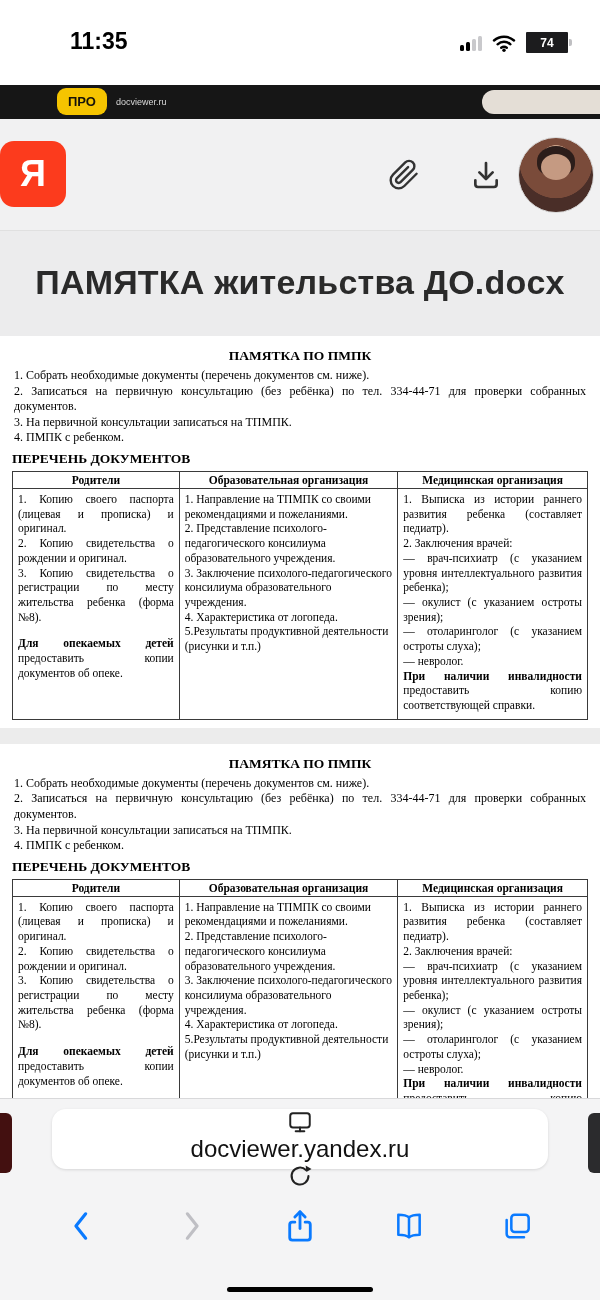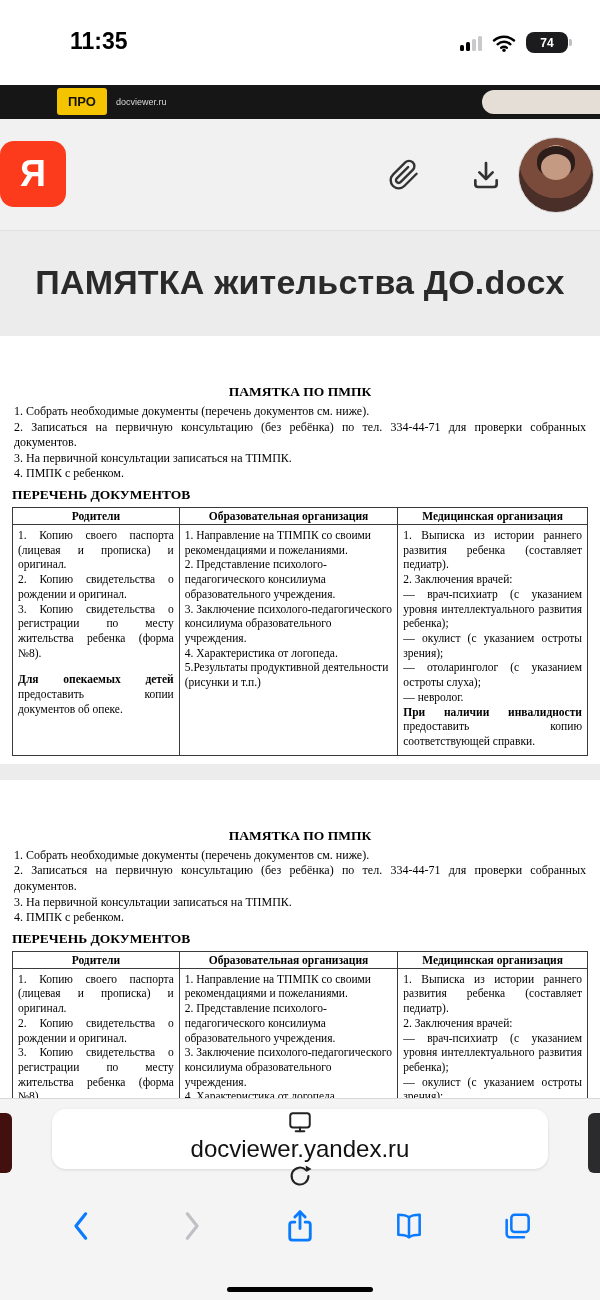--- a/index.html
+++ b/index.html
@@ -11,47 +11,47 @@
   .status-bar{position:absolute;top:0;left:0;width:600px;height:74px;background:#fff;}
   .status-time{position:absolute;left:70px;top:28px;font-size:23px;font-weight:bold;color:#000;}
   .status-icons{position:absolute;right:32px;top:32px;display:flex;align-items:center;gap:10px;}
   .cell-bars{display:flex;align-items:flex-end;gap:2px;height:16px;}
   .cell-bars i{display:block;width:4px;border-radius:1.5px;}
   .cb1{height:6px;background:#000;}
   .cb2{height:9px;background:#000;}
   .cb3{height:12px;background:#c9c9cc;}
   .cb4{height:15px;background:#c9c9cc;}
   .wifi svg{display:block;}
-  .battery{position:relative;width:42px;height:21px;background:#1c1c1e;border-radius:8px;
+  .battery{position:relative;width:42px;height:21px;background:#1c1c1e;border-radius:1px;
     color:#fff;font-size:12px;font-weight:bold;display:flex;align-items:center;justify-content:center;}
   .battery:after{content:"";position:absolute;right:-4px;top:7px;width:3px;height:7px;background:#bfbfc2;border-radius:0 2px 2px 0;}
   
   .site-strip{position:absolute;top:85px;left:0;width:600px;height:34px;background:#161616;}
   .site-logo{position:absolute;left:57px;top:3px;width:50px;height:27px;background:#f5c400;
-    color:#16140a;font-size:13px;font-weight:bold;display:flex;align-items:center;justify-content:center;border-radius:3px;}
+    color:#16140a;font-size:13px;font-weight:bold;display:flex;align-items:center;justify-content:center;border-radius:9px;}
   .site-url{position:absolute;left:116px;top:12px;font-size:9px;color:#d9d9d9;}
   .site-image{position:absolute;right:0;top:5px;width:118px;height:24px;background:#e4ded6;border-radius:12px 0 0 12px;}
   
   .viewer-header{position:absolute;top:119px;left:0;width:600px;height:111px;background:#f1f1f2;}
   .ya-logo{position:absolute;left:0;top:22px;width:66px;height:66px;background:#fc3b1d;border-radius:14px;
     color:#fff;font-size:36px;font-weight:bold;display:flex;align-items:center;justify-content:center;cursor:pointer;}
   .hdr-icon{position:absolute;top:36px;width:40px;height:40px;display:flex;align-items:center;justify-content:center;cursor:pointer;}
   .hdr-attach{left:384px;}
   .hdr-download{left:466px;}
   .avatar{position:absolute;right:6px;top:18px;width:74px;height:74px;border-radius:50%;overflow:hidden;
     background:radial-gradient(circle at 50% 32%, #caa188 0 26%, #7a4b3a 27% 58%, #4a2e28 59% 100%);
     border:1px solid #d8d8d8;cursor:pointer;}
   .avatar:before{content:"";position:absolute;left:18px;top:8px;width:38px;height:30px;background:#2c1d1a;border-radius:50% 50% 40% 40%;}
   .avatar:after{content:"";position:absolute;left:22px;top:16px;width:30px;height:26px;background:#c59a82;border-radius:50%;}
   
   .title-band{position:absolute;top:230px;left:0;width:600px;height:106px;background:#ececed;border-top:1px solid #e0e0e0;}
   .file-title{margin:0;padding-top:32px;text-align:center;font-size:34px;font-weight:bold;color:#2a2a2a;letter-spacing:.2px;}
   
   .doc-area{position:absolute;top:336px;left:0;width:600px;height:762px;background:#fff;overflow:hidden;}
-  .doc-page{padding:10px 12px 8px 12px;background:#fff;font-family:"Liberation Serif",serif;margin-top:36px;}
+  .doc-page{padding:10px 12px 8px 12px;background:#fff;font-family:"Liberation Serif",serif;}
   .page-gap{height:16px;background:#ececec;}
   .memo-title{text-align:center;font-weight:bold;font-size:13.5px;margin:2px 0 4px 0;}
   .memo-item{font-size:12px;line-height:1.3;margin:0 2px;text-align:justify;}
   .list-title{text-align:left;font-weight:bold;font-size:13.5px;margin:5px 0 4px 0;}
   table.doc-table{width:100%;border-collapse:collapse;table-layout:fixed;}
   .doc-table th,.doc-table td{border:1px solid #3a3a3a;font-size:11.5px;vertical-align:top;}
   .doc-table th{font-weight:bold;text-align:center;padding:2px 2px;}
   .doc-table td{padding:3px 5px 6px 5px;line-height:1.28;}
   .c1{width:29%;} .c2{width:38%;} .c3{width:33%;}
   .cell-main{white-space:pre-line;}

